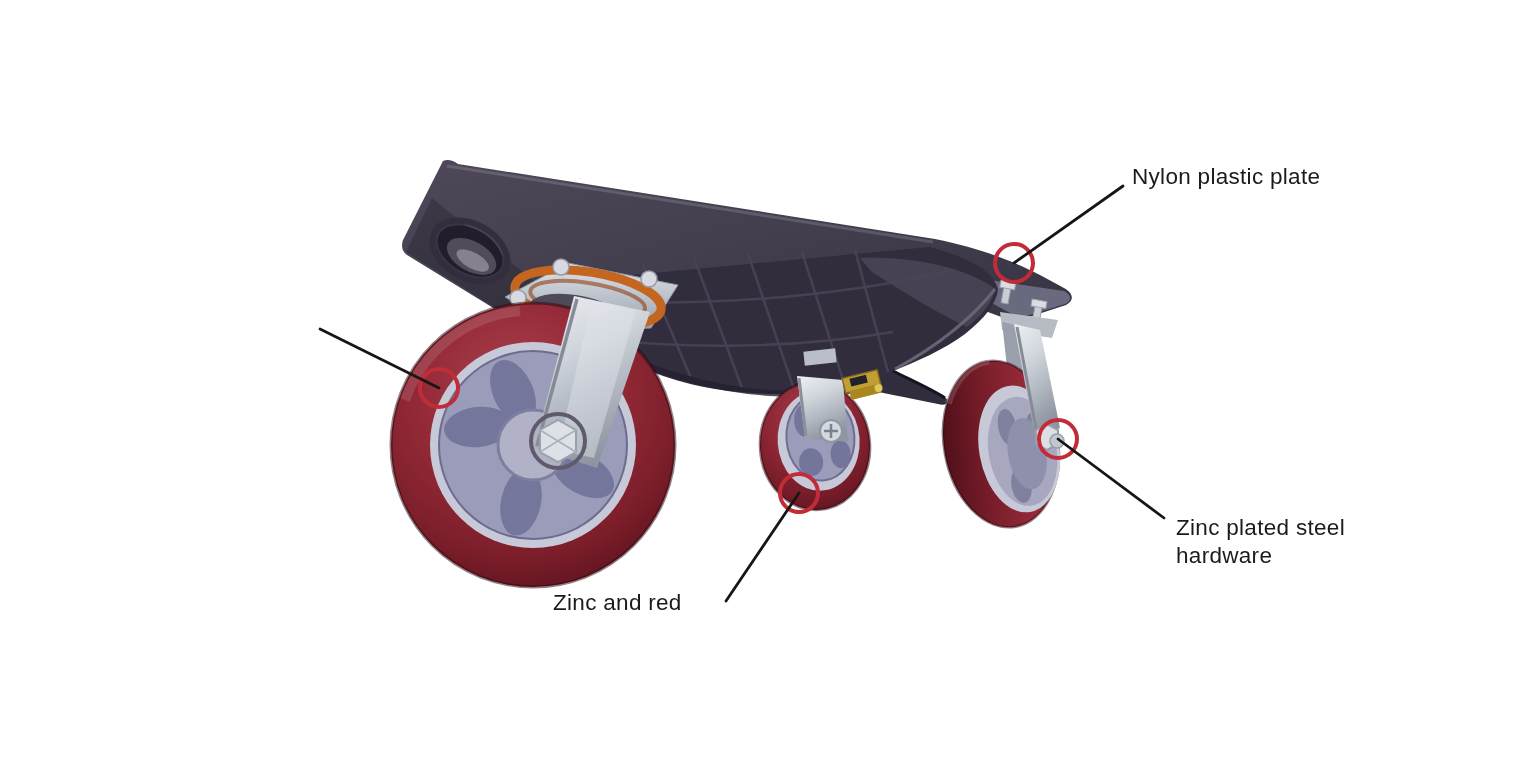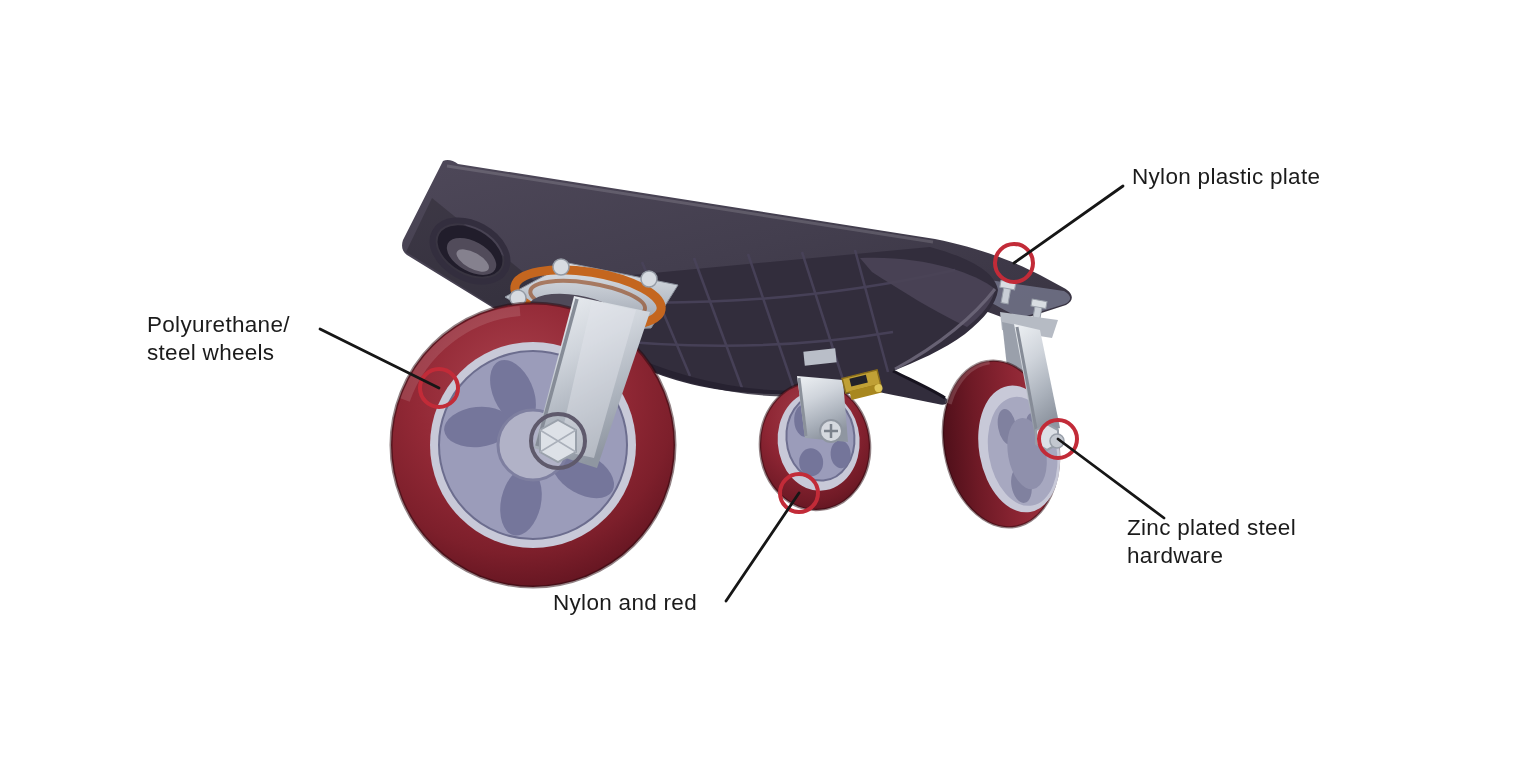--- a/index.html
+++ b/index.html
@@ -26,21 +26,21 @@
     overflow:hidden;font-family:Liberation Sans, sans-serif;
   }
   .diagram-svg{position:absolute;left:0;top:0;width:1536px;height:760px;}
   .callout-label{
     position:absolute;color:var(--label-text);
     font-size:22.5px;line-height:28px;font-weight:500;
     letter-spacing:.3px;white-space:pre-line;
   }
   .label-nylon{left:1132px;top:163px;}
   .label-poly{left:147px;top:311px;}
-  .label-zinc{left:1127px;top:514px;}
+  .label-zinc{left:1176px;top:514px;}
   .label-black{left:553px;top:589px;}
 </style>
 </head>
 <body>
 
 <div class="stage">
 
   <svg class="diagram-svg" viewBox="0 0 1536 760" aria-hidden="true">
     <defs>
       <radialGradient id="gBig" cx="44%" cy="32%" r="78%">
@@ -216,18 +216,16 @@
       <g stroke="var(--annotation-line)" stroke-width="2.8" stroke-linecap="round">
         <line x1="1014" y1="263" x2="1123" y2="186"></line>
         <line x1="439" y1="388" x2="320" y2="329"></line>
         <line x1="1058" y1="439" x2="1164" y2="518"></line>
         <line x1="799" y1="493" x2="726" y2="601"></line>
       </g>
     </g>
   </svg>
 
   <div class="callout-label label-nylon">Nylon plastic plate</div>
-  <div class="callout-label label-poly">Polyurethane/
-steel wheels</div>
   <div class="callout-label label-zinc">Zinc plated steel
 hardware</div>
-  <div class="callout-label label-black">Nylon and red</div>
+  <div class="callout-label label-black">Zinc and red</div>
 </div>
 
 </body></html>

